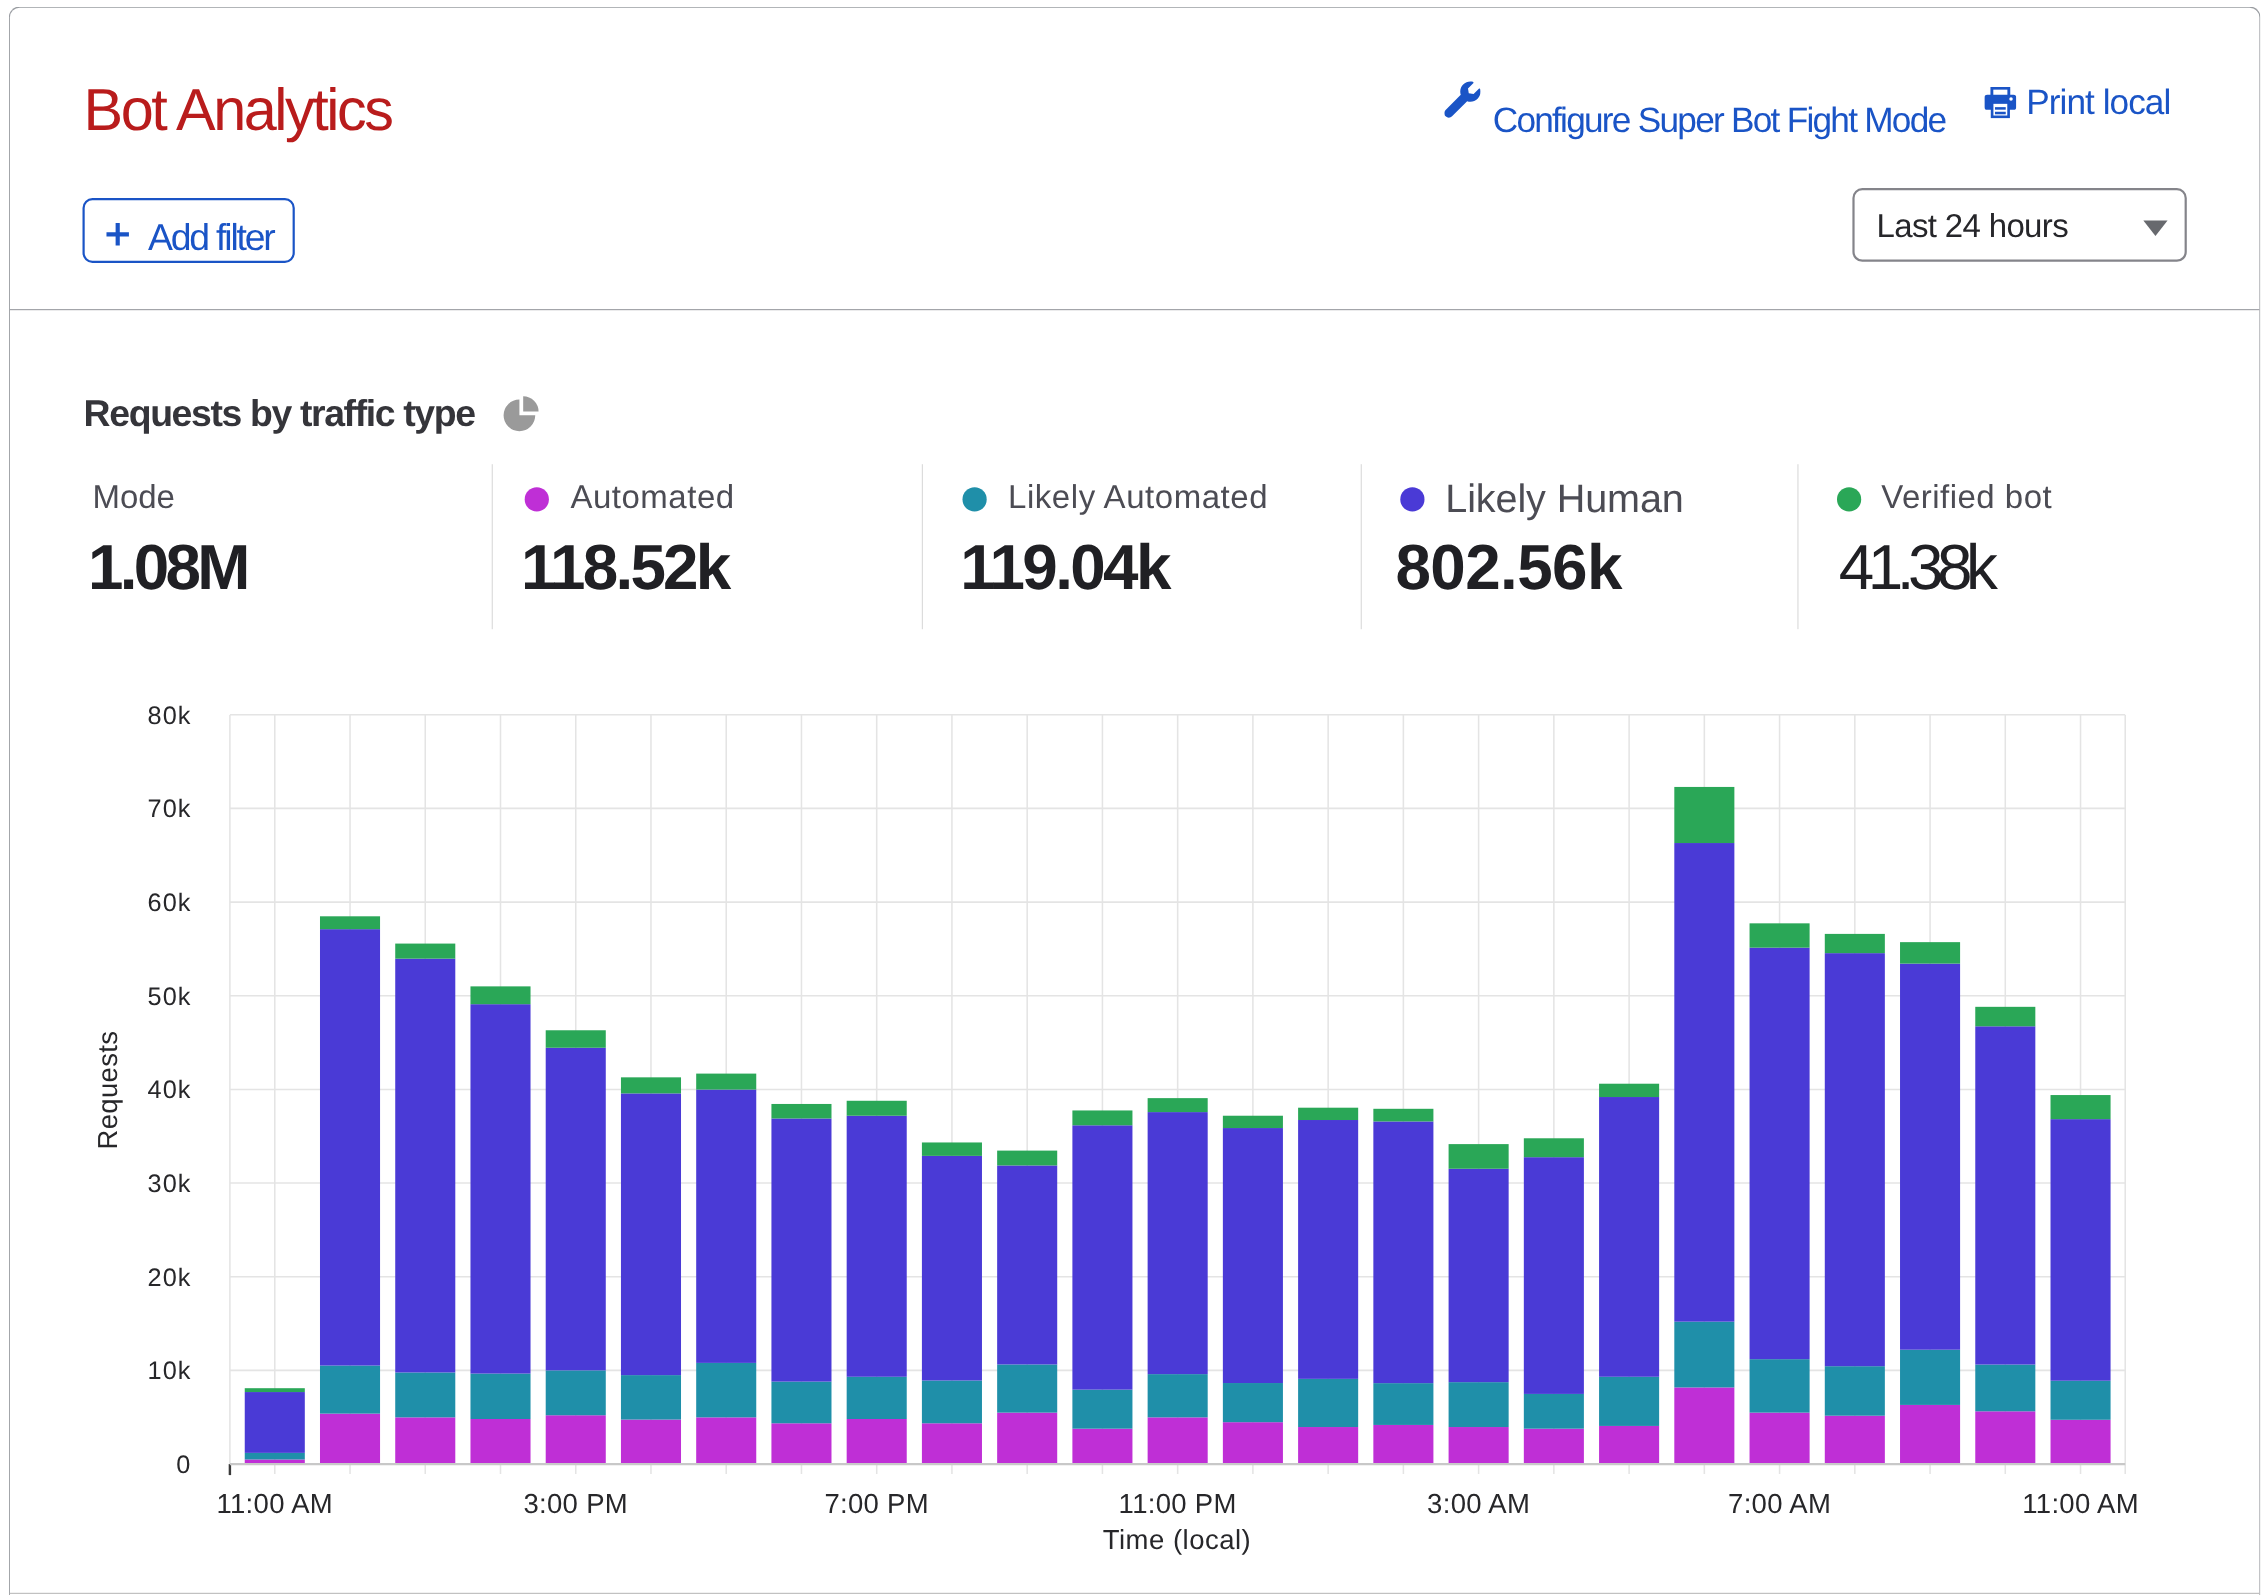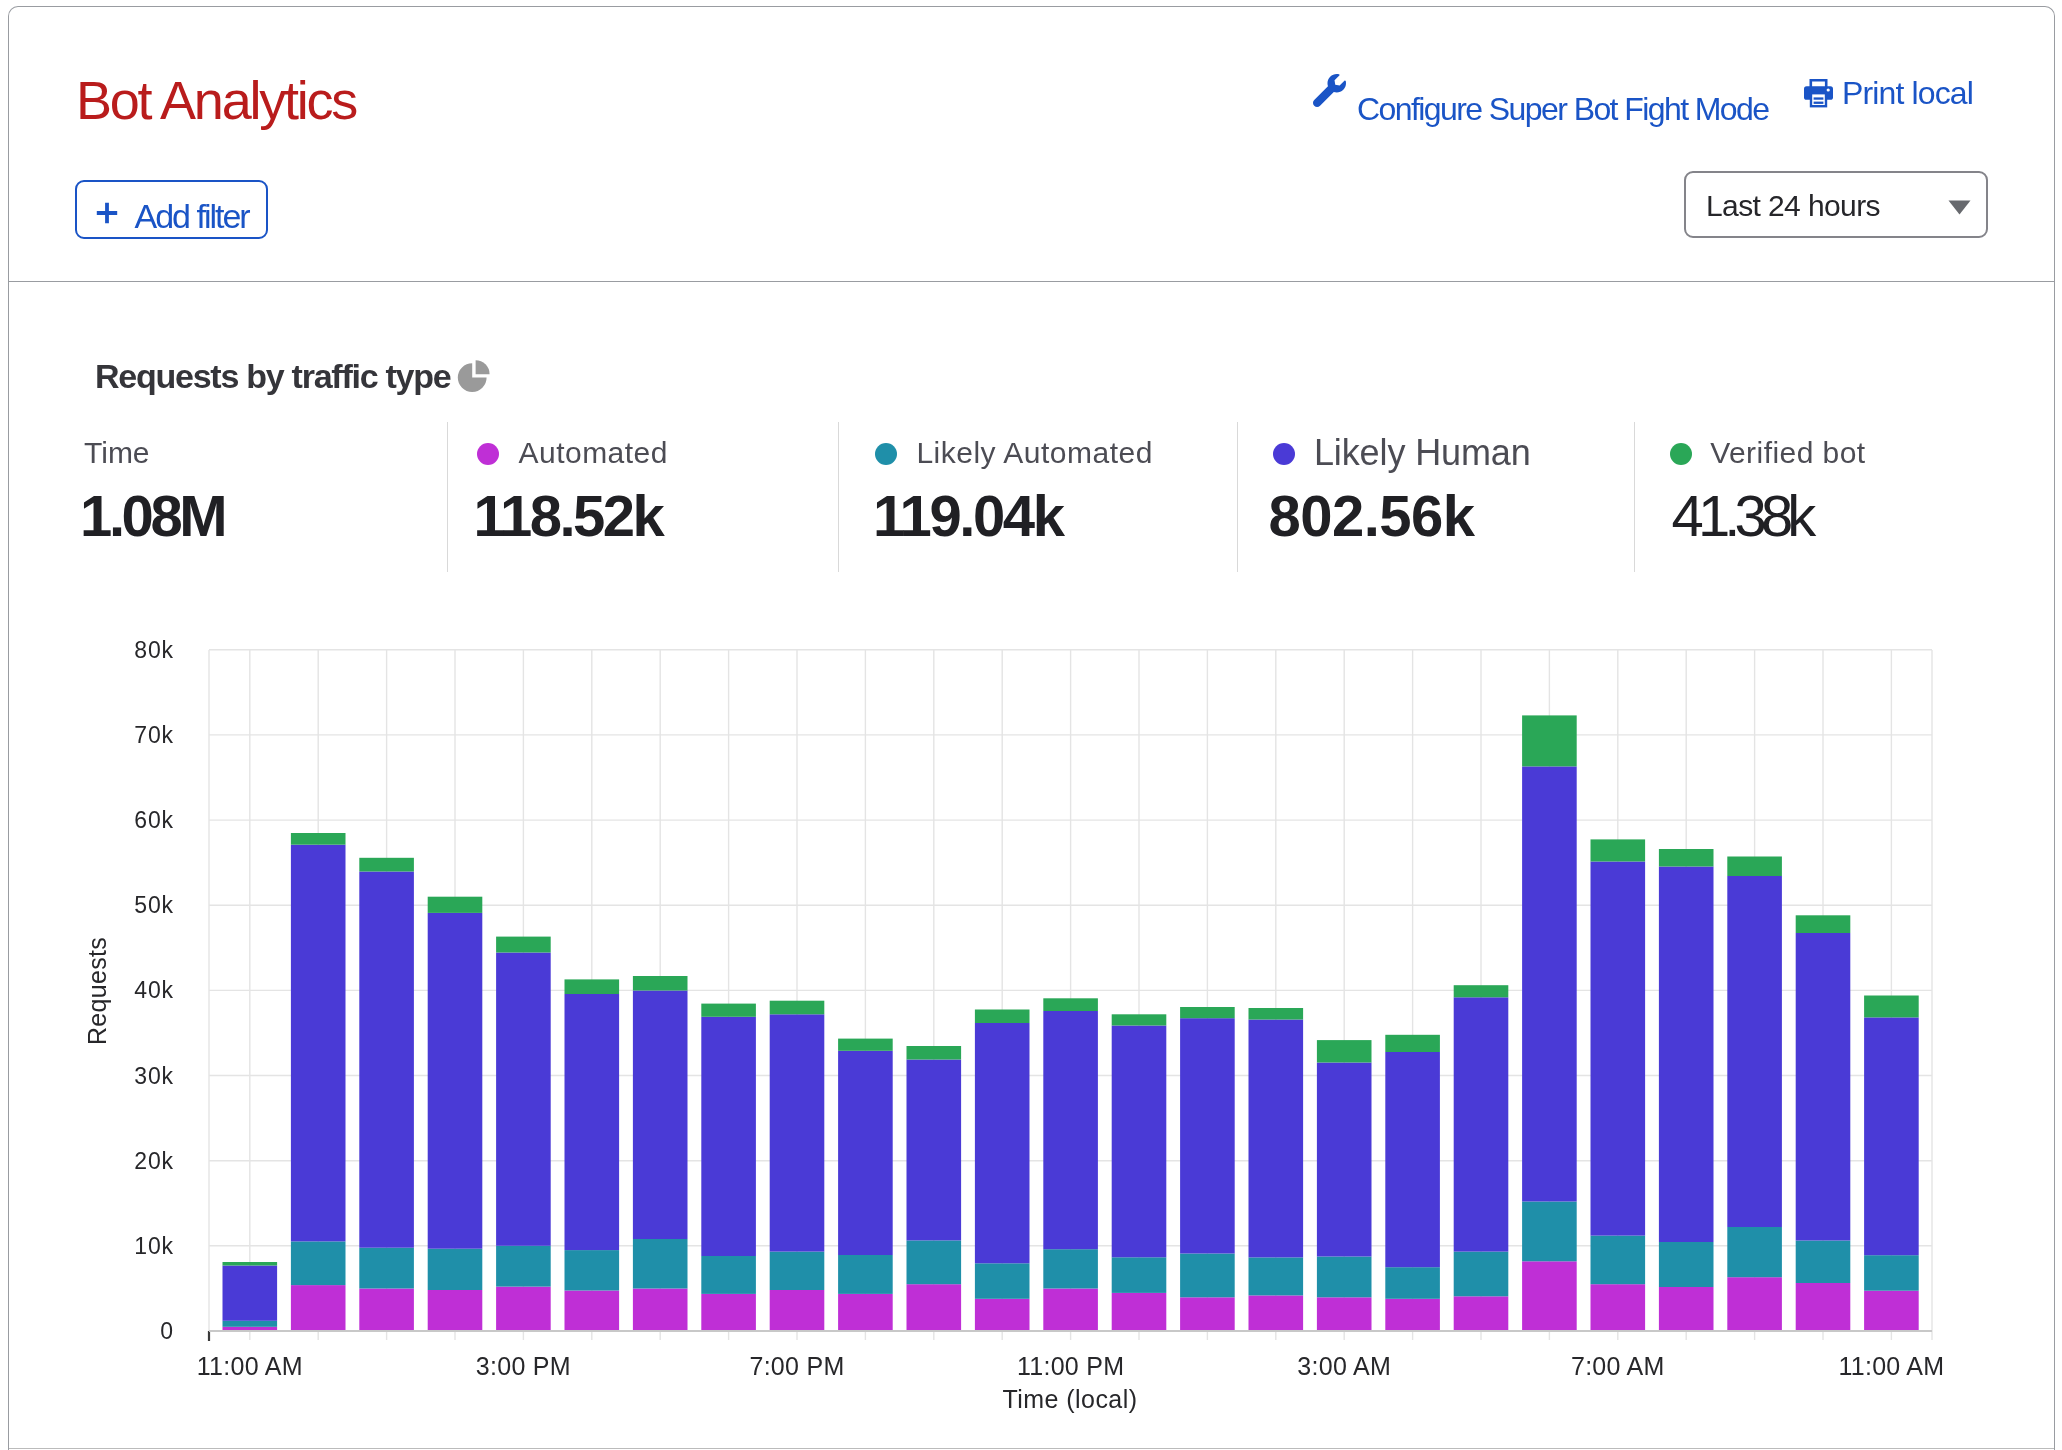--- a/index.html
+++ b/index.html
@@ -28,26 +28,26 @@
 <div style="position:absolute;left:74.6px;top:179.5px;width:193px;height:59px;border:2px solid #1a54c6;border-radius:9px;"></div>
 <svg width="22" height="24" viewBox="0 0 22 24" style="position:absolute;left:96px;top:201px">
 <path fill="none" stroke="#1a54c6" stroke-width="3.8" d="M11 1.8v20.4M0.8 12h20.4"></path>
   </svg>
 <div style="position:absolute;left:134.5px;top:198.8px;font-size:34px;font-weight:normal;color:#1a54c6;line-height:34px;white-space:nowrap;letter-spacing:-2.0px;text-align:center;">Add filter</div>
 <div style="position:absolute;left:1684px;top:171px;width:304px;height:67px;border:2px solid #84848a;border-radius:9px;"></div>
 <div style="position:absolute;left:1706px;top:191.4px;font-size:30px;font-weight:normal;color:#26262a;line-height:30px;white-space:nowrap;letter-spacing:-0.6px;">Last 24 hours</div>
 <svg width="23" height="15" viewBox="0 0 23 15" style="position:absolute;left:1948px;top:200px">
 <path fill="#67696e" d="M0.5 0.5h22L11.5 14.5z"></path>
   </svg>
-<div style="position:absolute;left:76px;top:359.3px;font-size:34px;font-weight:bold;color:#35353a;line-height:34px;white-space:nowrap;letter-spacing:-1.25px;margin-left:19px;">Requests by traffic type</div>
+<div style="position:absolute;left:76px;top:359.3px;font-size:34px;font-weight:bold;color:#35353a;line-height:34px;white-space:nowrap;letter-spacing:-1.25px;">Requests by traffic type</div>
 <svg width="36" height="36" viewBox="0 0 36 36" style="position:absolute;left:455px;top:358px">
 <path fill="#9a9a9a" d="M17.2 5.2 A 14.4 14.4 0 1 0 31.6 19.6 L 17.2 19.6 Z"></path>
 <path fill="#9a9a9a" d="M20.6 2.2 A 14.0 14.0 0 0 1 34.6 16.2 L 20.6 16.2 Z"></path>
   </svg>
-<div style="position:absolute;left:84px;top:437.7px;font-size:30px;font-weight:normal;color:#4c4c54;line-height:30px;white-space:nowrap;">Time</div>
+<div style="position:absolute;left:84px;top:437.7px;font-size:30px;font-weight:normal;color:#4c4c54;line-height:30px;white-space:nowrap;">Mode</div>
 <div style="position:absolute;left:80.0px;top:487.3px;font-size:58px;font-weight:bold;color:#202024;line-height:58px;white-space:nowrap;letter-spacing:-3.38px;">1.08M</div>
 <div style="position:absolute;left:477.0px;top:443.4px;width:22px;height:22px;border-radius:50%;background:#bf2fd6"></div>
 <div style="position:absolute;left:518.6px;top:437.7px;font-size:30px;font-weight:normal;color:#4c4c54;line-height:30px;white-space:nowrap;letter-spacing:0.46px;">Automated</div>
 <div style="position:absolute;left:473.6px;top:487.3px;font-size:58px;font-weight:bold;color:#202024;line-height:58px;white-space:nowrap;letter-spacing:-2.55px;">118.52k</div>
 <div style="position:absolute;left:875.0px;top:443.4px;width:22px;height:22px;border-radius:50%;background:#1f8fa9"></div>
 <div style="position:absolute;left:916.4px;top:437.7px;font-size:30px;font-weight:normal;color:#4c4c54;line-height:30px;white-space:nowrap;letter-spacing:0.5px;">Likely Automated</div>
 <div style="position:absolute;left:872.9px;top:487.3px;font-size:58px;font-weight:bold;color:#202024;line-height:58px;white-space:nowrap;letter-spacing:-2.4px;">119.04k</div>
 <div style="position:absolute;left:1272.5px;top:443.4px;width:22px;height:22px;border-radius:50%;background:#4a3ad6"></div>
 <div style="position:absolute;left:1313.9px;top:437.7px;font-size:36px;font-weight:normal;color:#4c4c54;line-height:30px;white-space:nowrap;letter-spacing:-0.11px;">Likely Human</div>
 <div style="position:absolute;left:1268.6px;top:487.3px;font-size:58px;font-weight:bold;color:#202024;line-height:58px;white-space:nowrap;letter-spacing:-0.55px;">802.56k</div>

